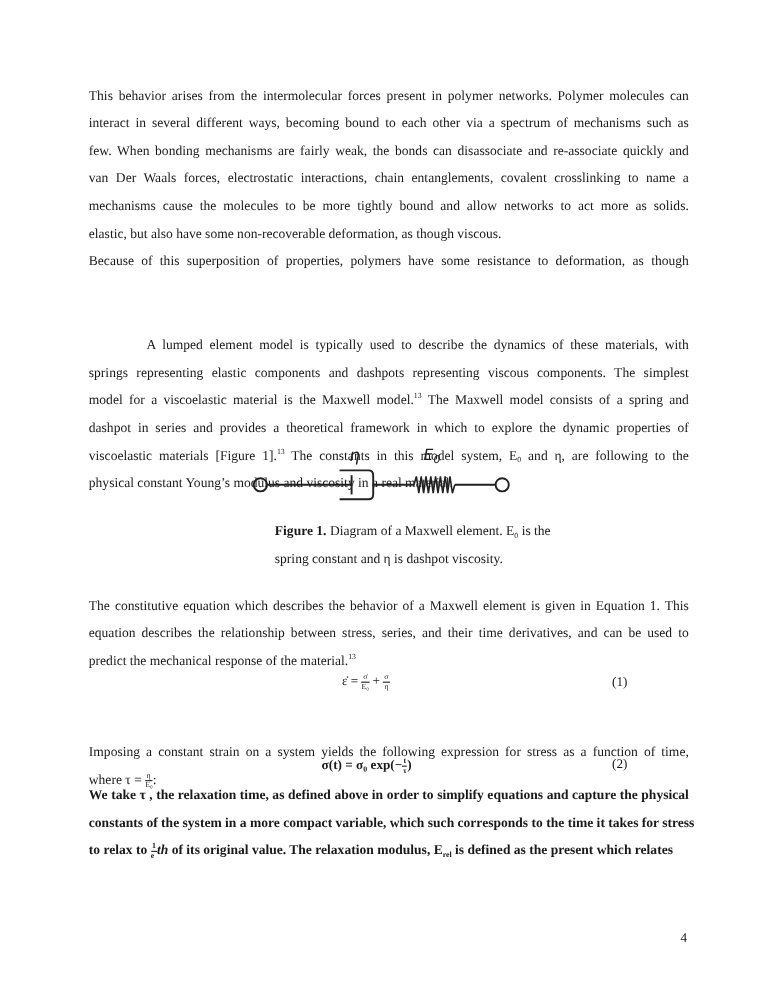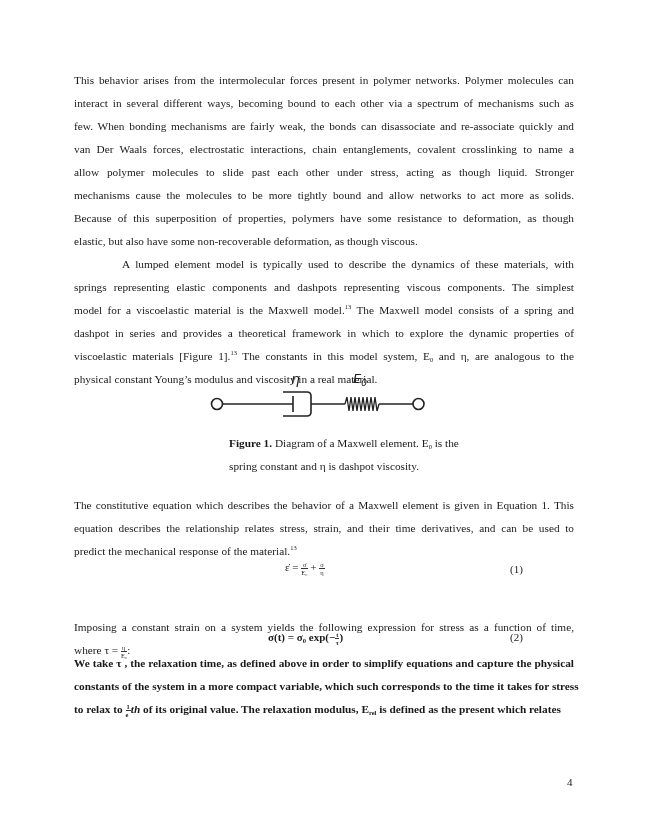--- a/index.html
+++ b/index.html
@@ -2,21 +2,21 @@
 <html><head>
 <meta charset="utf-8">
 <style>
   html, body { margin: 0; padding: 0; background: #ffffff; }
   body { width: 649px; height: 839px; position: relative; overflow: hidden;
          font-family: "Liberation Serif", serif; color: #1a1a1a; }
   .page { position: absolute; left: 0; top: 0; width: 649px; height: 839px; background: #fff; border-radius: 21px; }
   .text-block { position: absolute; left: 74px; width: 500px; font-size: 11.3px; line-height: 23px; text-align: justify; }
   .line { display: block; white-space: nowrap; text-align: justify; text-align-last: justify; height: 23px; }
   .line.last { text-align-last: left; }
-  .indent { padding-left: 48px; }
+  .indent { padding-left: 48px; margin-top: 24px; }
   sup { font-size: 6.5px; vertical-align: 5px; line-height: 0; }
   sub { font-size: 6.5px; vertical-align: -2px; line-height: 0; }
   .figure { position: absolute; left: 205px; top: 370px; width: 240px; height: 70px; }
   .caption { position: absolute; left: 229px; top: 432px; width: 260px; font-size: 11.3px; line-height: 23px; }
   .caption b { font-weight: bold; }
   .eq-line { position: absolute; font-size: 11px; }
   .eq-num { position: absolute; font-size: 11px; }
   .frac { display: inline-block; vertical-align: middle; text-align: center; font-size: 6.5px; line-height: 7px; }
   .frac .num { display: block; border-bottom: 0.8px solid #333; padding: 0 1px; }
   .frac .den { display: block; }
@@ -25,32 +25,31 @@
 </head>
 <body>
 
 <div class="page">
 
   <div class="text-block" style="top:69px;">
     <span class="line">This behavior arises from the intermolecular forces present in polymer networks. Polymer molecules can</span>
     <span class="line">interact in several different ways, becoming bound to each other via a spectrum of mechanisms such as</span>
     <span class="line">few. When bonding mechanisms are fairly weak, the bonds can disassociate and re-associate quickly and</span>
     <span class="line">van Der Waals forces, electrostatic interactions, chain entanglements, covalent crosslinking to name a</span>
-    <span class="line">allow polymer molecules to slide past each other under stress, acting as though liquid. Stronger</span>
     <span class="line">mechanisms cause the molecules to be more tightly bound and allow networks to act more as solids.</span>
+    <span class="line last">elastic, but also have some non-recoverable deformation, as though viscous.</span>
     <span class="line">Because of this superposition of properties, polymers have some resistance to deformation, as though</span>
-    <span class="line last">elastic, but also have some non-recoverable deformation, as though viscous.</span>
   </div>
 
   <div class="text-block" style="top:253px;">
     <span class="line indent">A lumped element model is typically used to describe the dynamics of these materials, with</span>
     <span class="line">springs representing elastic components and dashpots representing viscous components. The simplest</span>
     <span class="line"><span>model for a viscoelastic material is the Maxwell model.</span><sup>13</sup><span> The Maxwell model consists of a spring and</span></span>
     <span class="line">dashpot in series and provides a theoretical framework in which to explore the dynamic properties of</span>
-    <span class="line"><span>viscoelastic materials [Figure 1].</span><sup>13</sup><span> The constants in this model system, E</span><sub>0</sub><span> and η, are analogous to the</span></span>
+    <span class="line"><span>viscoelastic materials [Figure 1].</span><sup>13</sup><span> The constants in this model system, E</span><sub>0</sub><span> and η, are following to the</span></span>
     <span class="line last">physical constant Young’s modulus and viscosity in a real material.</span>
   </div>
 
   <svg class="figure" viewBox="0 0 240 70">
     <text x="86" y="14" font-family="DejaVu Sans, sans-serif" font-style="italic" font-size="14" fill="#222">η</text>
     <text x="148" y="13" font-family="DejaVu Sans, sans-serif" font-style="italic" font-size="13" fill="#222"><tspan>E</tspan><tspan font-size="9" dy="3">0</tspan></text>
     <circle cx="12" cy="34" r="5.5" fill="none" stroke="#222" stroke-width="1.6"></circle>
     <line x1="17.5" y1="34" x2="88" y2="34" stroke="#222" stroke-width="1.6"></line>
     <line x1="88" y1="26" x2="88" y2="42" stroke="#222" stroke-width="1.6"></line>
     <path d="M78 22 H102 Q106 22 106 26 V42 Q106 46 102 46 H78" fill="none" stroke="#222" stroke-width="1.6"></path>
@@ -60,21 +59,21 @@
     <circle cx="213.5" cy="34" r="5.5" fill="none" stroke="#222" stroke-width="1.6"></circle>
   </svg>
 
   <div class="caption">
     <div><b>Figure 1.</b><span> Diagram of a Maxwell element. E</span><sub>0</sub><span> is the</span></div>
     <div>spring constant and η is dashpot viscosity.</div>
   </div>
 
   <div class="text-block" style="top:494px;">
     <span class="line">The constitutive equation which describes the behavior of a Maxwell element is given in Equation 1. This</span>
-    <span class="line">equation describes the relationship relates stress, strain, and their time derivatives, and can be used to</span>
+    <span class="line">equation describes the relationship between stress, series, and their time derivatives, and can be used to</span>
     <span class="line last"><span>predict the mechanical response of the material.</span><sup>13</sup></span>
   </div>
 
   <div class="eq-line" style="left:285px; top:561px;">
     <span>ε̇ =</span>
     <span class="frac"><span class="num">σ̇</span><span class="den">E₀</span></span>
     <span>+</span>
     <span class="frac"><span class="num">σ</span><span class="den">η</span></span>
   </div>
   <div class="eq-num" style="left:510px; top:563px;">(1)</div>

